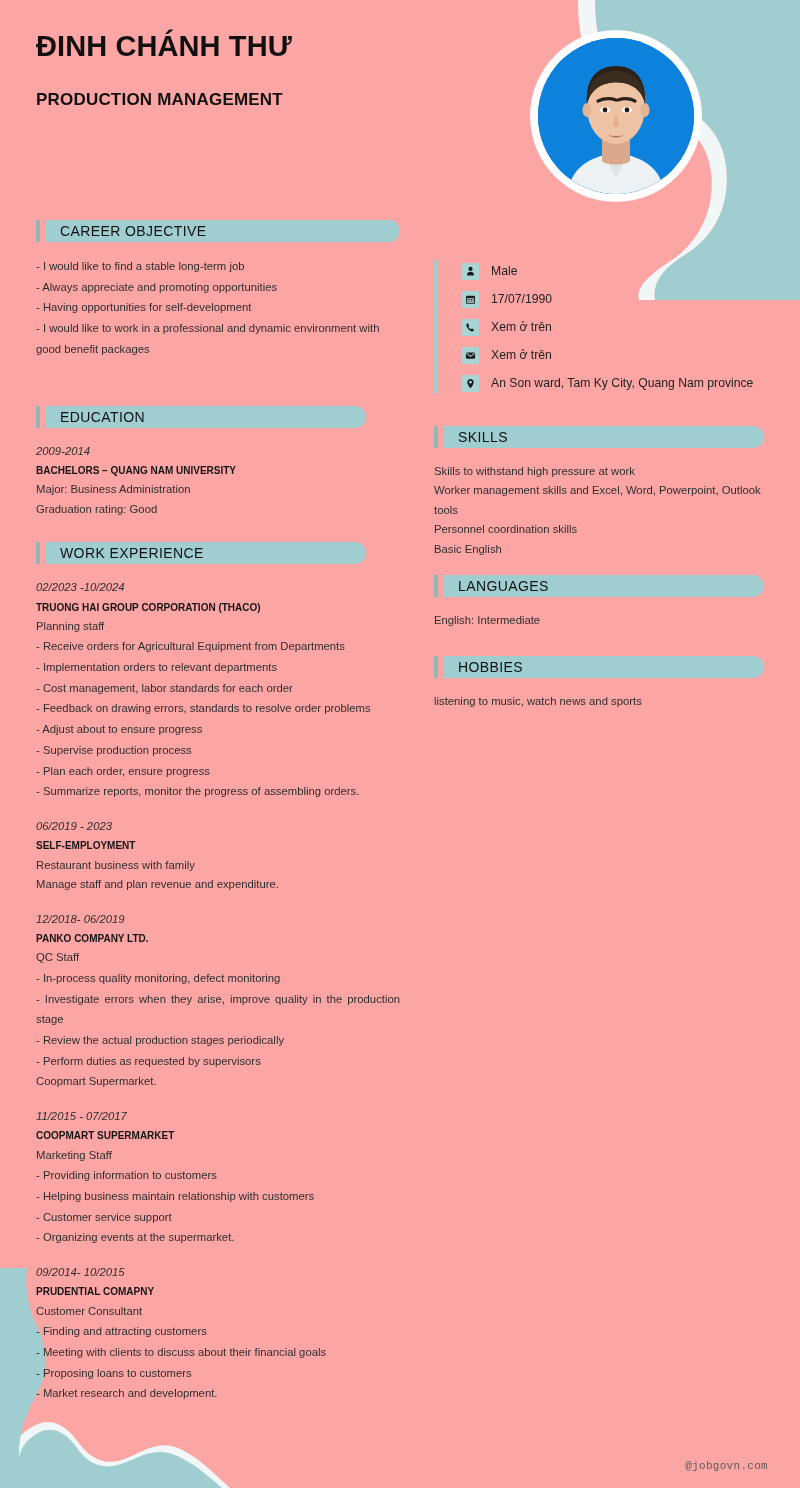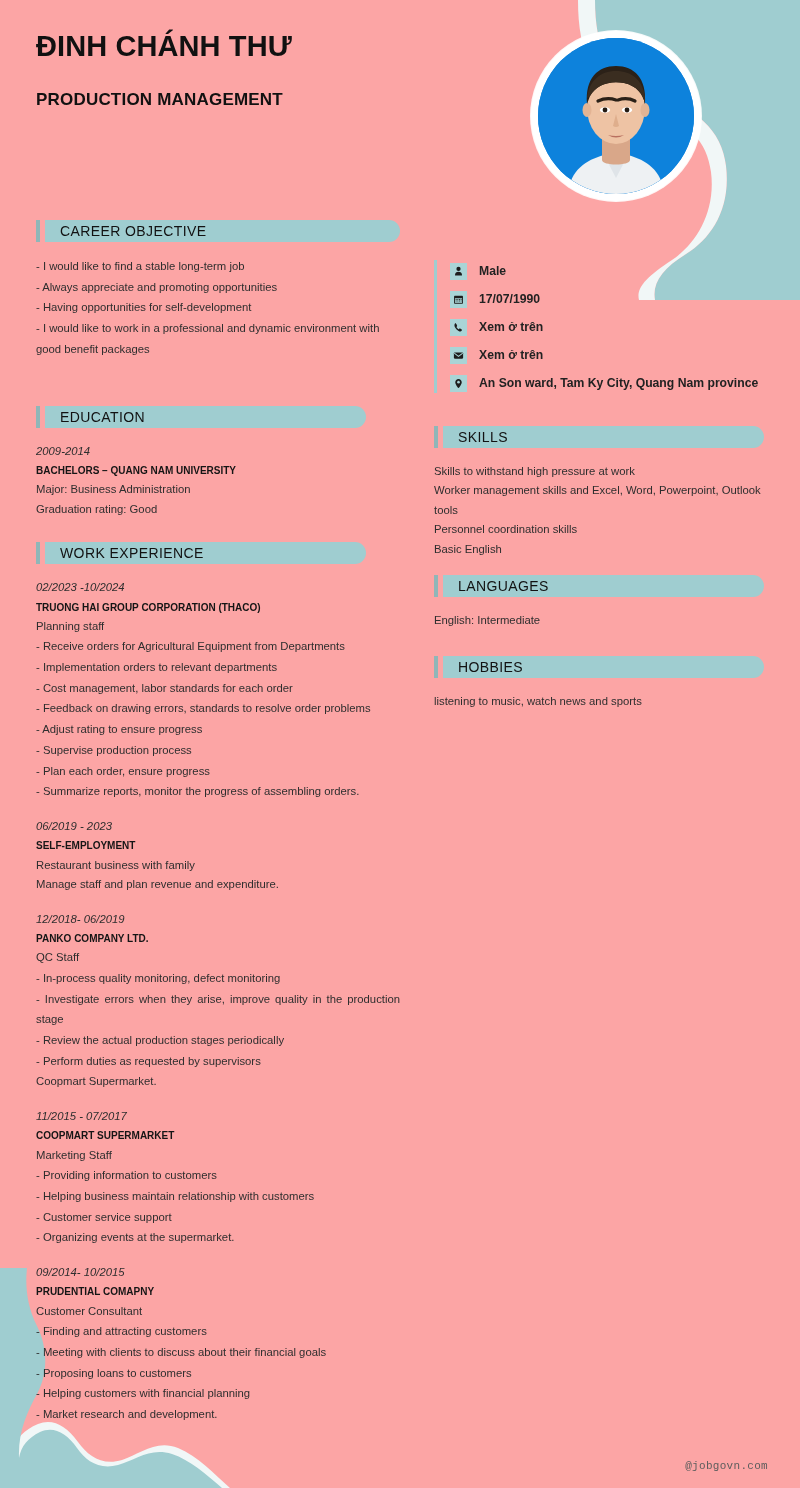--- a/index.html
+++ b/index.html
@@ -132,23 +132,22 @@
 
   .block { margin-bottom: 0; }
   .block + .block { margin-top: 15px; }
 
   
   .sec { margin-bottom: 0; }
 
   
   .contact {
     position: relative;
-    padding-left: 16px;
+    padding-left: 28px;
     margin-bottom: 0;
-    font-weight: bold;
   }
   .contact::before {
     content: "";
     position: absolute;
     left: 0; top: 3px;
     width: 3px;
     height: calc(100% - 7px);
     background: #9fcdd0;
   }
   .contact-row {
@@ -287,21 +286,21 @@
         </div>
 
         <div class="block">
           <div class="date">02/2023 -10/2024</div>
           <div class="org">TRUONG HAI GROUP CORPORATION (THACO)</div>
           <div class="line tight">Planning staff</div>
           <div class="line">- Receive orders for Agricultural Equipment from Departments</div>
           <div class="line">- Implementation orders to relevant departments</div>
           <div class="line">- Cost management, labor standards for each order</div>
           <div class="line">- Feedback on drawing errors, standards to resolve order problems</div>
-          <div class="line">- Adjust rating to ensure progress</div>
+          <div class="line">- Adjust about to ensure progress</div>
           <div class="line">- Supervise production process</div>
           <div class="line">- Plan each order, ensure progress</div>
           <div class="line">- Summarize reports, monitor the progress of assembling orders.</div>
         </div>
 
         <div class="block">
           <div class="date">06/2019 - 2023</div>
           <div class="org">SELF-EMPLOYMENT</div>
           <div class="line tight">Restaurant business with family</div>
           <div class="line tight">Manage staff and plan revenue and expenditure.</div>
@@ -328,21 +327,20 @@
           <div class="line">- Organizing events at the supermarket.</div>
         </div>
 
         <div class="block">
           <div class="date">09/2014- 10/2015</div>
           <div class="org">PRUDENTIAL COMAPNY</div>
           <div class="line tight">Customer Consultant</div>
           <div class="line">- Finding and attracting customers</div>
           <div class="line">- Meeting with clients to discuss about their financial goals</div>
           <div class="line">- Proposing loans to customers</div>
-          <div class="line">- Helping customers with financial planning</div>
           <div class="line">- Market research and development.</div>
         </div>
       </div>
     </div>
 
     <div class="col-right">
 
       <div class="contact" style="margin-top:57px;">
         <div class="contact-row">
           <span class="c-icon">

